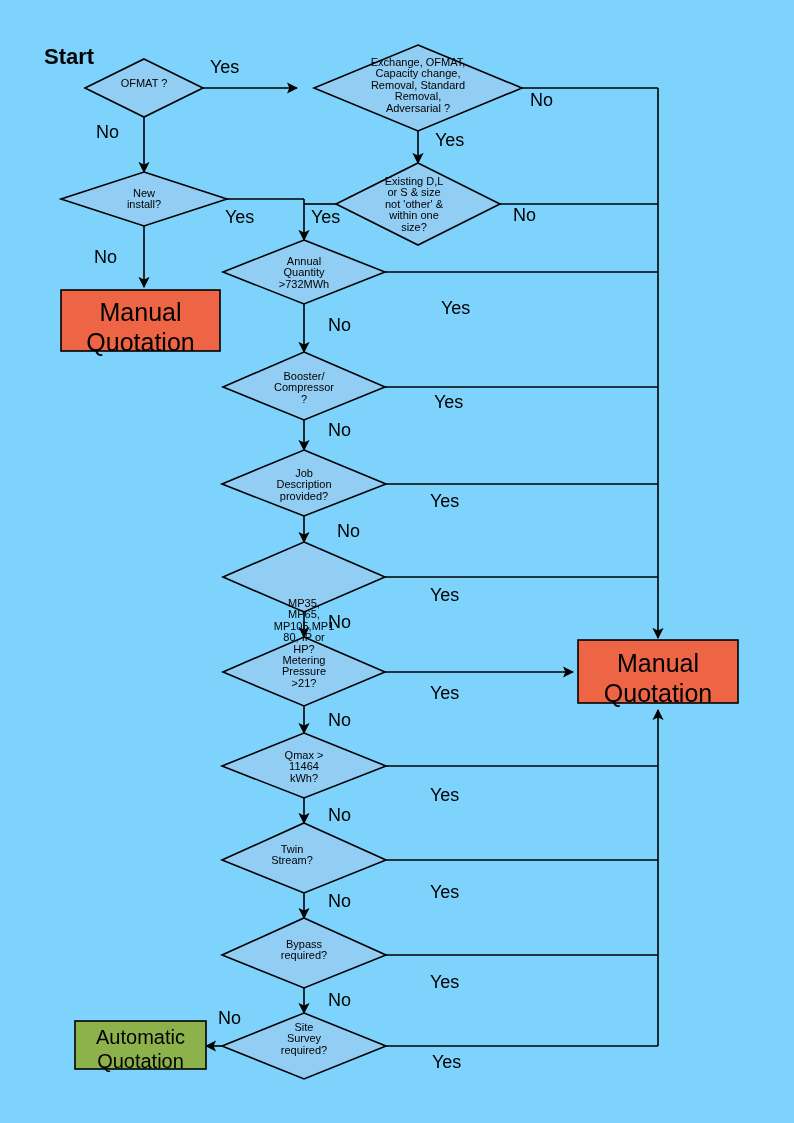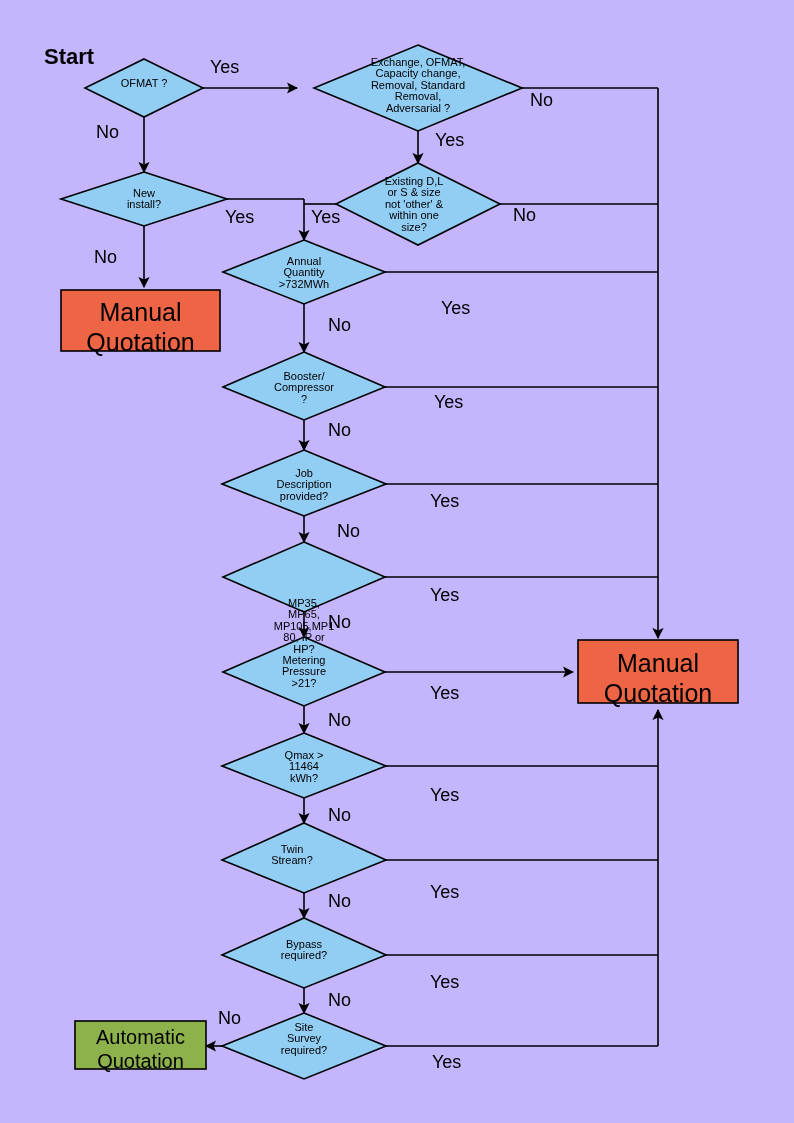--- a/index.html
+++ b/index.html
@@ -8,21 +8,21 @@
     padding: 0;
     background: #ffffff;
   }
   body {
     font-family: "Liberation Sans", sans-serif;
   }
   #canvas {
     position: relative;
     width: 794px;
     height: 1123px;
-    background: #c4b5fd;
+    background: #7dd3fc;
     overflow: hidden;
   }
   #flow-svg {
     position: absolute;
     left: 0;
     top: 0;
     width: 794px;
     height: 1123px;
   }
   .node-label {

